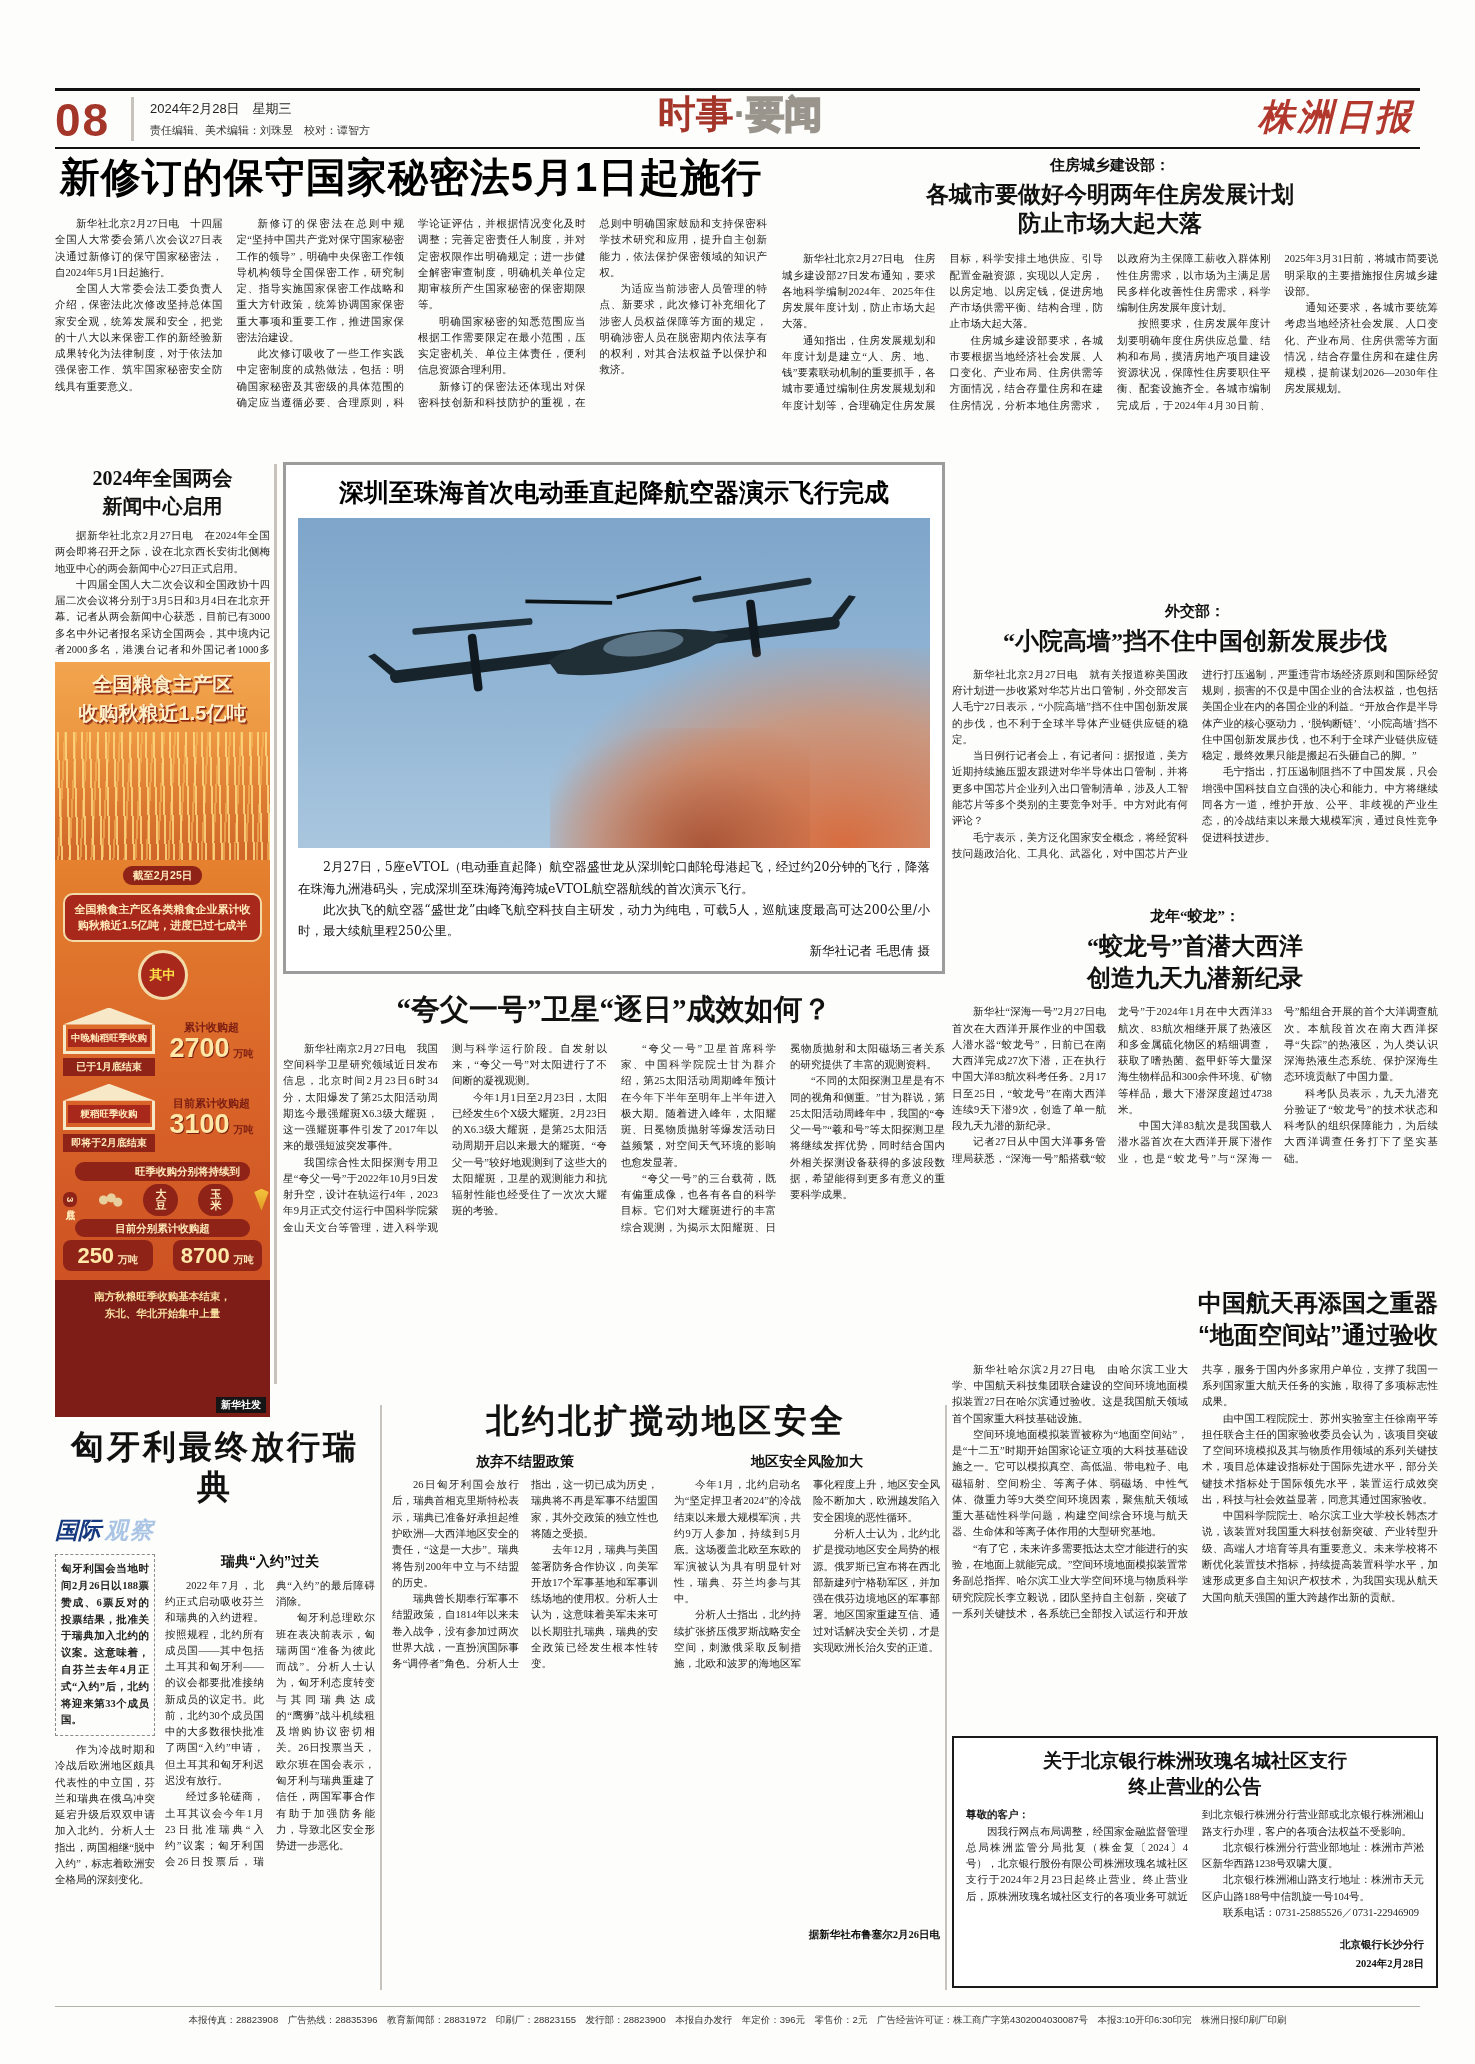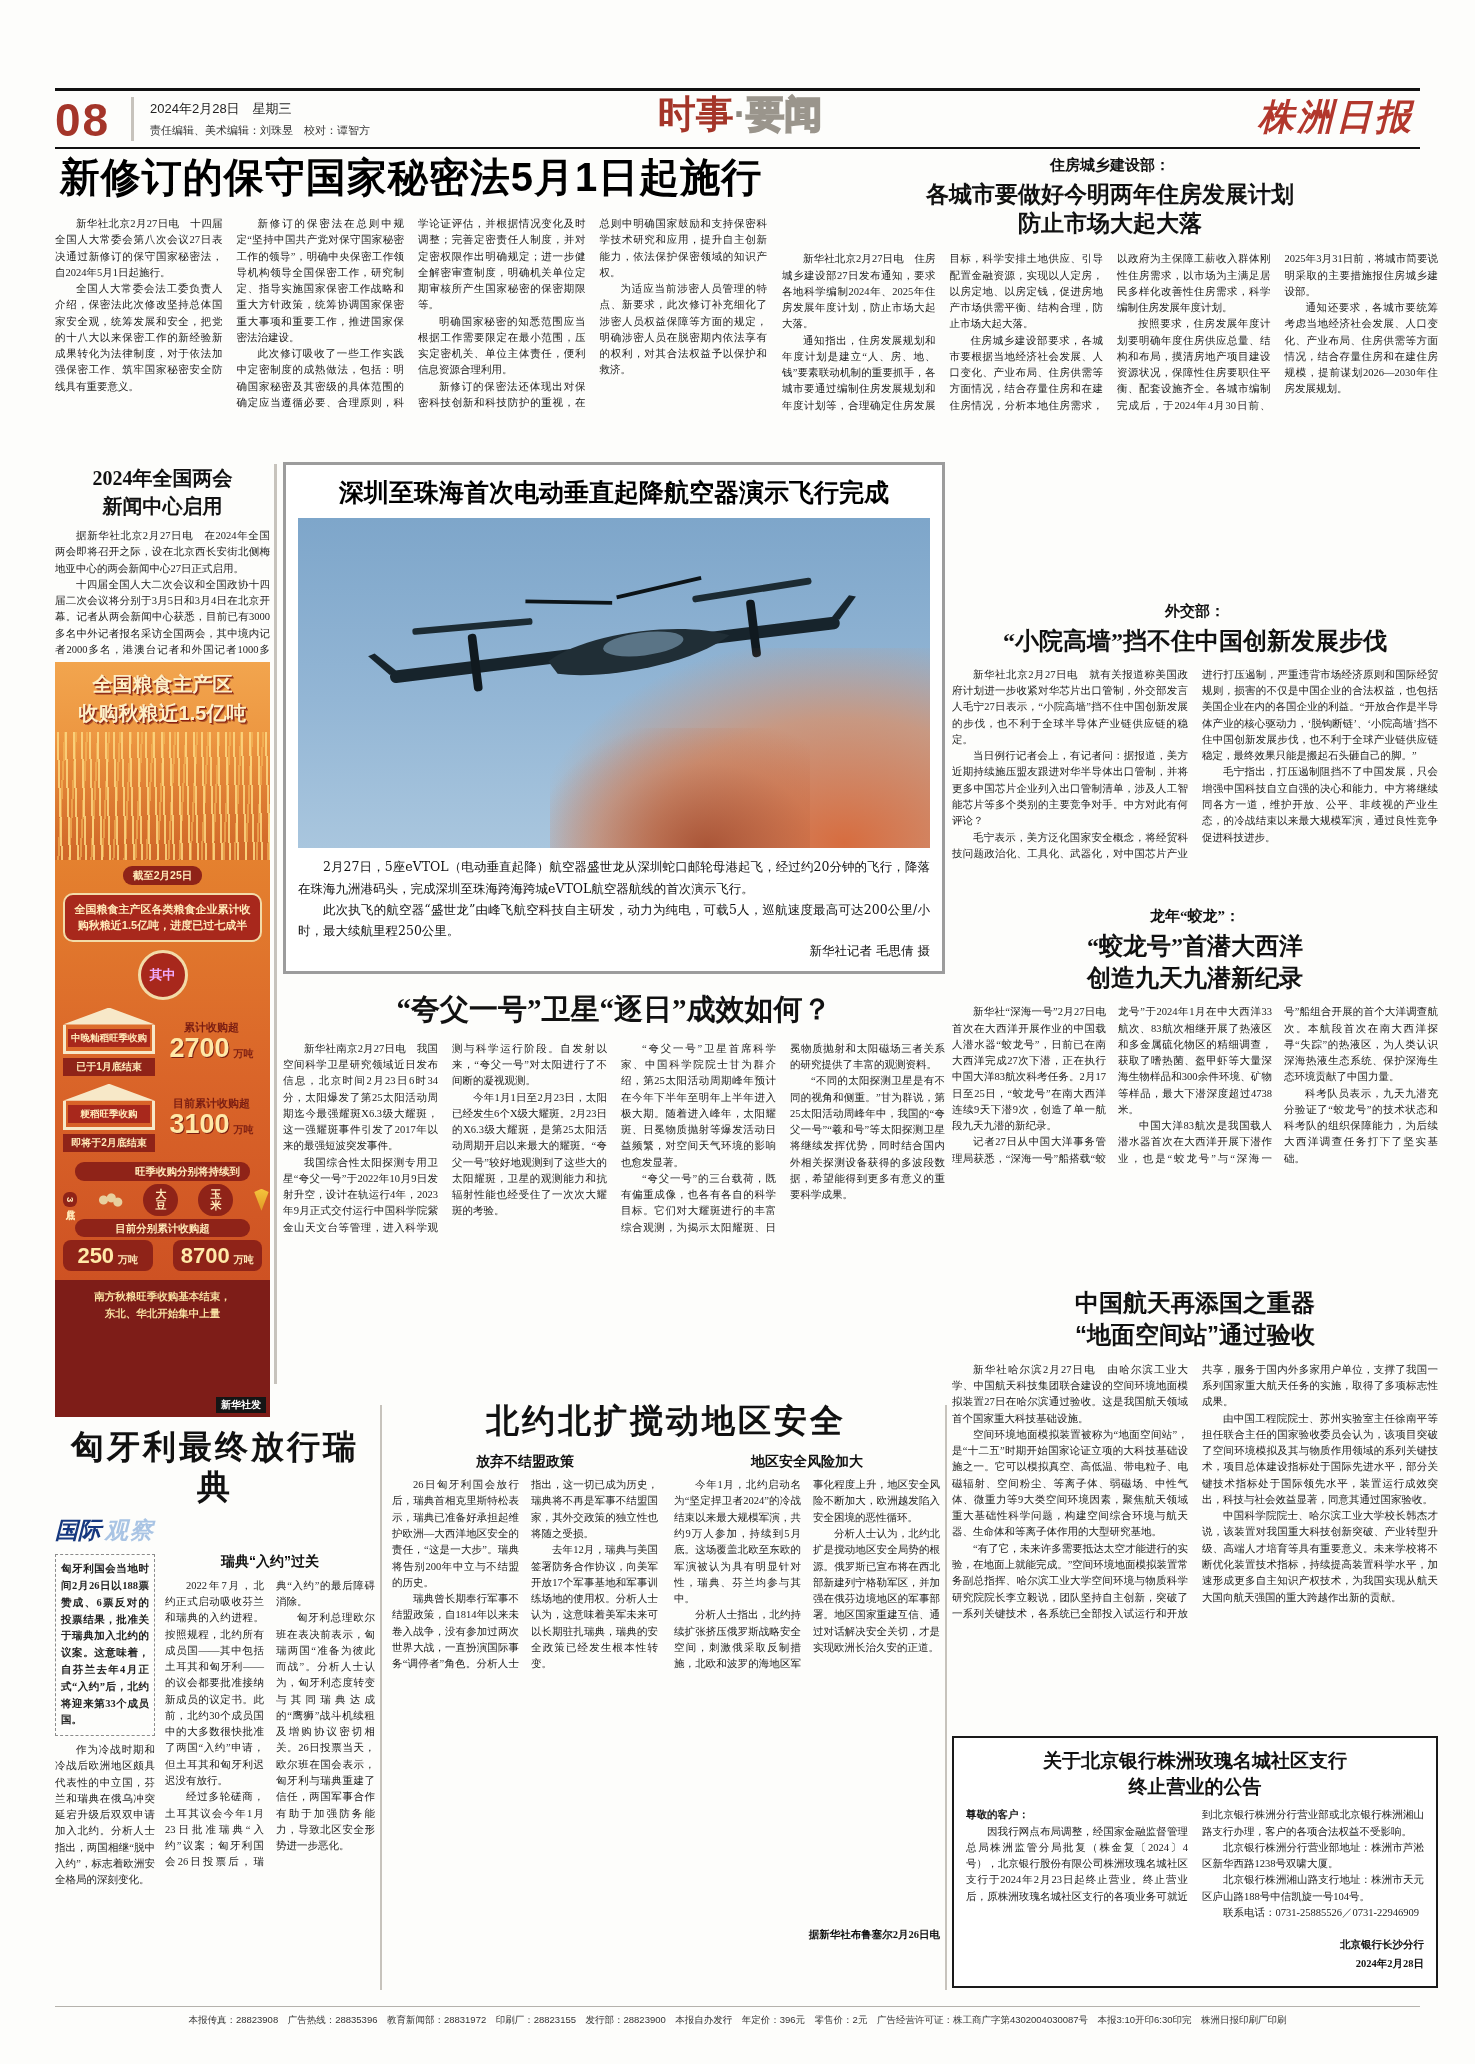--- a/index.html
+++ b/index.html
@@ -20,21 +20,21 @@
   
   .article-body{font:10.5px/1.55 "Liberation Serif",serif;text-align:justify;overflow:hidden;color:#1b1b1b;}
   .article-body .para{margin:0;text-indent:2em;}
   .cols-2{column-count:2;column-gap:14px;}
   .cols-3{column-count:3;column-gap:12px;}
   .cols-4{column-count:4;column-gap:14px;}
   .hl-main{font:900 40px/1.15 "Liberation Sans",sans-serif;text-align:center;letter-spacing:1px;margin:0 0 16px;color:#000;}
   .kicker{font:700 15px/1.5 "Liberation Serif",serif;text-align:center;margin:0;}
   .hl-housing{font:800 23px/1.3 "Liberation Sans",sans-serif;text-align:center;margin:3px 0 12px;}
   .hl-serif24{font:900 24px/1.35 "Liberation Serif",serif;text-align:center;margin:2px 0 10px;}
-  .hl-ground{font:900 24px/1.35 "Liberation Sans",sans-serif;text-align:center;margin:0 0 10px;}
+  .hl-ground{font:900 24px/1.35 "Liberation Sans",sans-serif;text-align:right;margin:0 0 10px;}
   .hl-lianghui{font:900 20px/1.4 "Liberation Serif",serif;text-align:center;margin:0 0 8px;}
   .hl-kuafu{font:900 29px/1.2 "Liberation Serif",serif;text-align:center;margin:0 0 14px;}
   .hl-bottom{font:900 33px/1.2 "Liberation Serif",serif;text-align:center;letter-spacing:3px;margin:0 0 8px;}
   .subhead{font:700 14px/1.4 "Liberation Sans",sans-serif;text-align:center;margin:2px 0 6px;}
   .dateline-end{font:700 10.5px/1.5 "Liberation Serif",serif;text-align:right;margin-top:4px;}
   
   .photo-frame{border:3px solid #9c9c9c;background:#fff;padding:10px 12px;box-sizing:border-box;}
   .photo-title{font:800 25px/1.25 "Liberation Sans",sans-serif;text-align:center;margin:2px 0 10px;color:#000;}
   .photo{position:relative;height:330px;overflow:hidden;background:linear-gradient(180deg,#7ea6ca 0%,#93b6d5 55%,#a9c6de 100%);}
   .smoke1{position:absolute;right:-40px;bottom:-60px;width:420px;height:260px;
@@ -50,21 +50,21 @@
   .ig-title{font:900 20px/1.25 "Liberation Sans",sans-serif;color:#fdf0c8;text-align:center;
             text-shadow:1px 1px 0 #8a2012,2px 2px 0 rgba(122,29,18,.55);margin:2px 0;}
   .wheat{height:128px;margin:4px -8px;
          background:repeating-linear-gradient(88deg,rgba(252,216,130,0) 0 6px,rgba(252,216,130,.85) 6px 8px),
                     repeating-linear-gradient(93deg,rgba(246,190,95,0) 0 9px,rgba(246,190,95,.6) 9px 11px),
                     linear-gradient(180deg,rgba(243,160,70,.15),rgba(190,80,35,.55));}
   .ig-pill{align-self:center;background:#8f2318;color:#ffe9b8;font:700 10.5px/1 "Liberation Sans",sans-serif;
            padding:4px 10px;border-radius:9px;margin:2px 12px;}
   .ig-summary{background:#a8281c;border:2px solid #f2dba8;border-radius:10px;color:#ffe9b8;
               font:700 11px/1.5 "Liberation Sans",sans-serif;padding:6px;text-align:center;margin:6px 0 4px;}
-  .ig-among{width:44px;height:44px;border-radius:50%;background:#a8281c;border:3px solid #f2dba8;color:#f0abfc;
+  .ig-among{width:44px;height:44px;border-radius:50%;background:#a8281c;border:3px solid #f2dba8;color:#fde047;
             display:flex;align-items:center;justify-content:center;font:700 13px "Liberation Sans",sans-serif;
             margin:4px auto;}
   .ig-item{display:flex;align-items:center;gap:6px;margin:4px 0;}
   .house{width:92px;flex:none;text-align:center;}
   .roof{height:17px;background:#f7e8c8;clip-path:polygon(0 100%,50% 0,100% 100%);}
   .house-body{border:3px solid #f7e8c8;border-top:none;padding:4px 2px;}
   .house-label{background:#a8281c;color:#ffe9b8;font:700 9.5px/1.3 "Liberation Sans",sans-serif;padding:3px 1px;}
   .house-status{background:#8f2318;color:#ffe9b8;font:700 10px/1.2 "Liberation Sans",sans-serif;
                 padding:3px 2px;margin-top:4px;}
   .ig-value{flex:1;text-align:center;}

